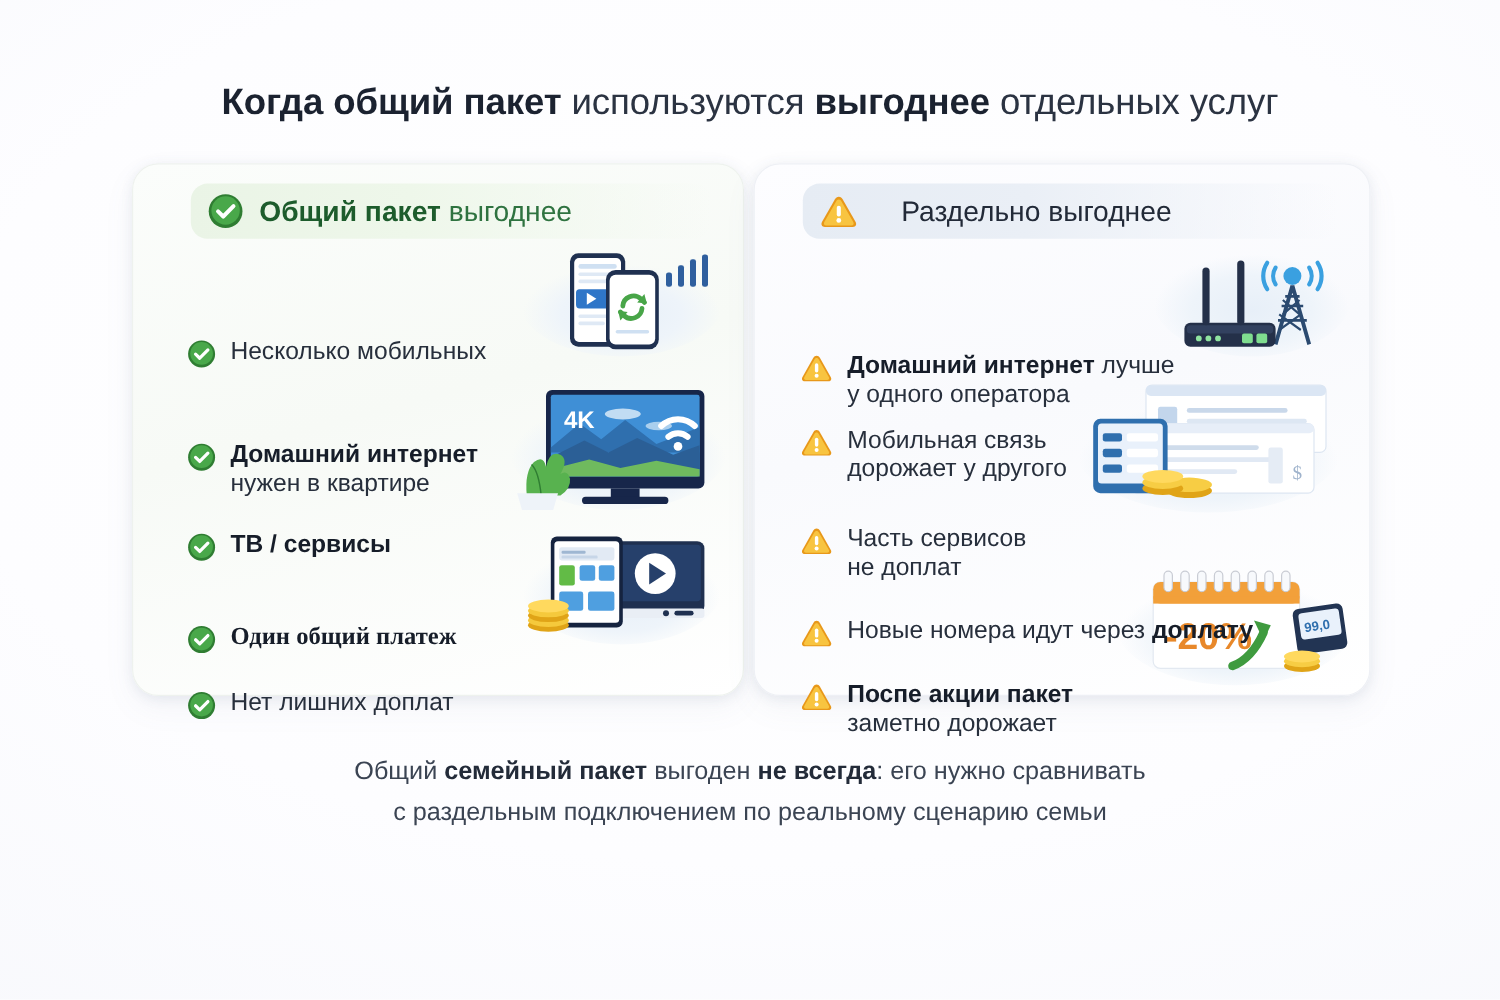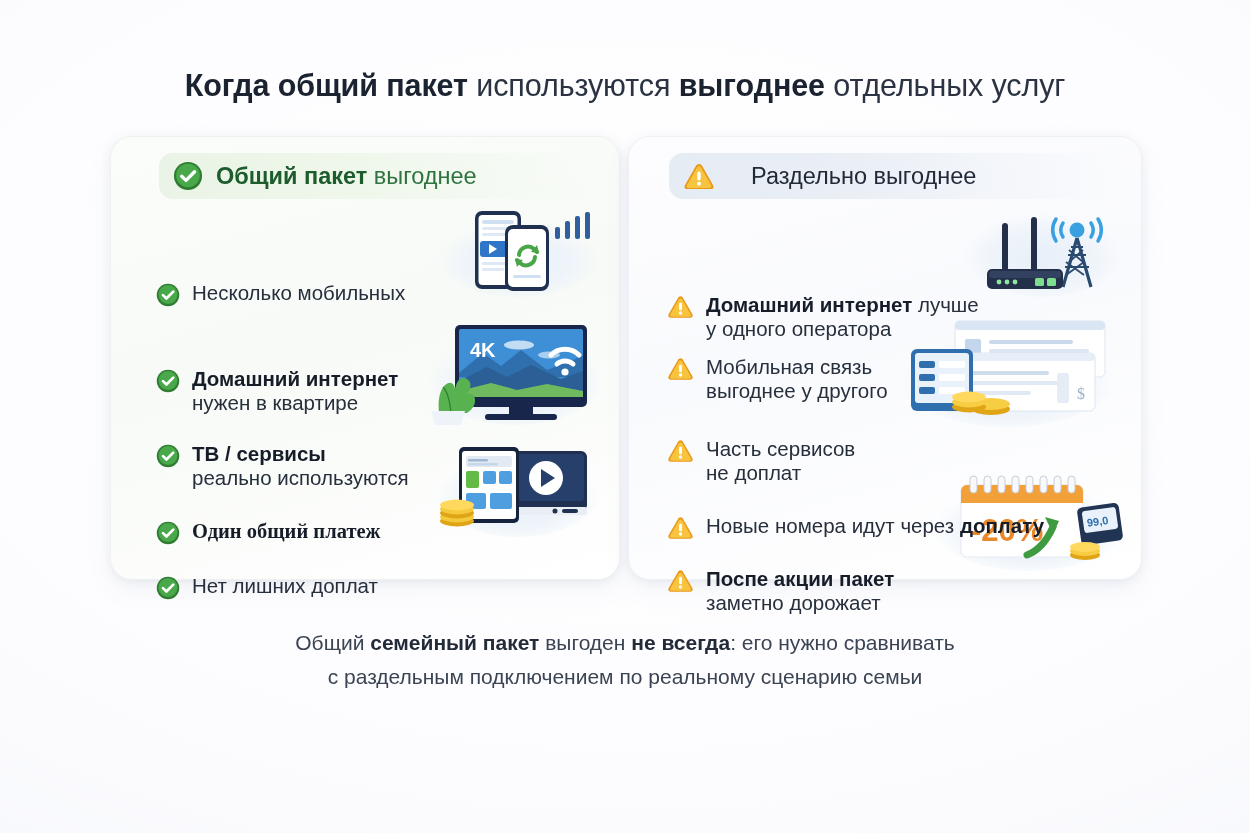--- a/index.html
+++ b/index.html
@@ -238,21 +238,20 @@
       </div>
 
       <div class="row left-row" style="top:235px;">
         <svg class="ic ic-check-sm bullet" viewBox="0 0 32 32">
           <circle cx="16" cy="16" r="15" fill="#2f7d32"></circle>
             <circle cx="16" cy="15.4" r="12.6" fill="#49a84a"></circle>
           <path d="M9.3 16.2l4.6 4.5 9.1-9.2" fill="none" stroke="#fff" stroke-width="3.6" stroke-linecap="round" stroke-linejoin="round"></path>
         </svg>
         <span class="lines">
           <span class="l b">ТВ / сервисы</span>
-          <span class="l n">реально используются</span>
         </span>
       </div>
 
       <div class="row left-row" style="top:312px;font-family:Liberation Serif, serif;">
         <svg class="ic ic-check-sm bullet" viewBox="0 0 32 32">
           <circle cx="16" cy="16" r="15" fill="#2f7d32"></circle>
             <circle cx="16" cy="15.4" r="12.6" fill="#49a84a"></circle>
           <path d="M9.3 16.2l4.6 4.5 9.1-9.2" fill="none" stroke="#fff" stroke-width="3.6" stroke-linecap="round" stroke-linejoin="round"></path>
         </svg>
         <span class="lines">
@@ -392,21 +391,21 @@
 
       <div class="row right-row" style="top:148px;">
         <svg class="ic ic-warn-sm bullet" viewBox="0 0 34 30">
           <path d="M17 1.6c1.6 0 2.6.9 3.4 2.3l11.4 20c1.3 2.3.3 4.5-2.4 4.5H4.6c-2.7 0-3.7-2.2-2.4-4.5l11.4-20C14.4 2.5 15.4 1.6 17 1.6z" fill="#e8981a"></path>
           <path d="M17 4.2c1.1 0 1.8.6 2.4 1.7l10.4 18.2c.9 1.6.2 3.1-1.7 3.1H5.9c-1.9 0-2.6-1.5-1.7-3.1L14.6 5.9C15.2 4.8 15.9 4.2 17 4.2z" fill="#f8c440"></path>
           <rect x="15.2" y="9.6" width="3.6" height="9.6" rx="1.8" fill="#fff"></rect>
             <circle cx="17" cy="22.6" r="2.1" fill="#fff"></circle>
         </svg>
         <span class="lines">
           <span class="l n">Мобильная связь</span>
-          <span class="l n">выгоднее у другого</span>
+          <span class="l n">дорожает у другого</span>
         </span>
       </div>
 
       <div class="row right-row" style="top:230px;">
         <svg class="ic ic-warn-sm bullet" viewBox="0 0 34 30">
           <path d="M17 1.6c1.6 0 2.6.9 3.4 2.3l11.4 20c1.3 2.3.3 4.5-2.4 4.5H4.6c-2.7 0-3.7-2.2-2.4-4.5l11.4-20C14.4 2.5 15.4 1.6 17 1.6z" fill="#e8981a"></path>
           <path d="M17 4.2c1.1 0 1.8.6 2.4 1.7l10.4 18.2c.9 1.6.2 3.1-1.7 3.1H5.9c-1.9 0-2.6-1.5-1.7-3.1L14.6 5.9C15.2 4.8 15.9 4.2 17 4.2z" fill="#f8c440"></path>
           <rect x="15.2" y="9.6" width="3.6" height="9.6" rx="1.8" fill="#fff"></rect>
             <circle cx="17" cy="22.6" r="2.1" fill="#fff"></circle>
         </svg>

